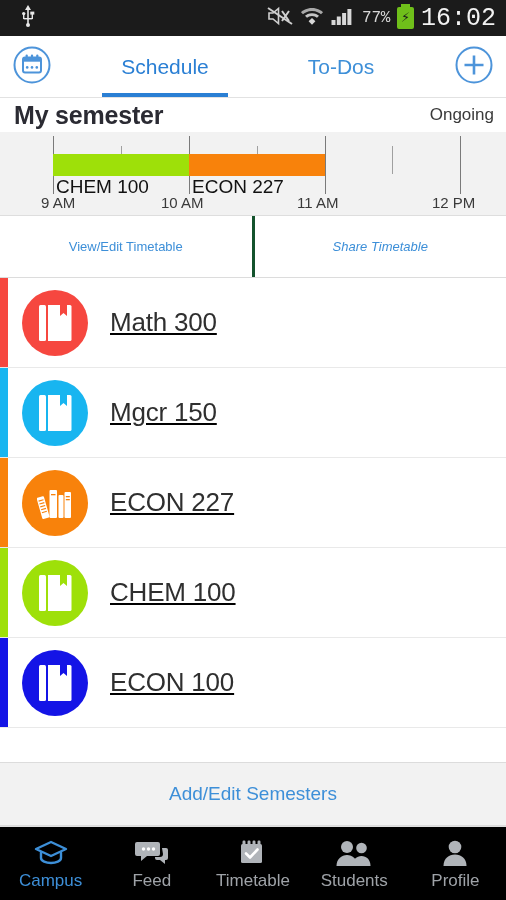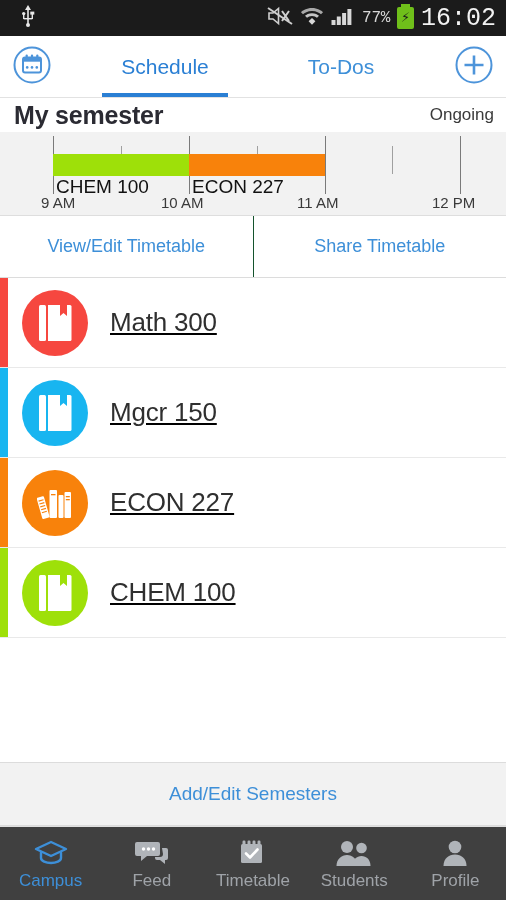--- a/index.html
+++ b/index.html
@@ -58,23 +58,23 @@
   .tl-tick.major { top:4px; height:58px; background:#7a7a7a; }
   .tl-tick.minor { top:14px; height:28px; background:#a0a0a0; }
   .tl-bar { position:absolute; top:22px; height:22px; }
   .tl-evlabel { position:absolute; top:44px; font-size:19px; color:#111; white-space:nowrap; }
   .tl-axislabel { position:absolute; top:62px; font-size:15px; color:#3a3a3a; white-space:nowrap; }
 
   
   .actionrow { flex:0 0 62px; display:flex; background:#fff; border-bottom:1px solid #dcdcdc; }
   .action-btn {
     flex:1; display:flex; align-items:center; justify-content:center;
-    color:#3d8fd8; font-size:18px; background:#fff;
-  }
-  .action-btn + .action-btn { border-left:1px solid #14532d; }
+    color:#3d8fd8; font-size:13px; background:#fff;
+  }
+  .action-btn + .action-btn { border-left:3px solid #14532d;font-style:italic; }
 
   
   .courselist { flex:1 1 auto; background:#fff; overflow:hidden; }
   .course-row {
     height:90px; display:flex; align-items:center; position:relative; background:#fff;
     border-bottom:1px solid #e9e9e9;
     text-decoration:underline;
   }
   .course-stripe { position:absolute; left:0; top:0; bottom:0; width:8px; }
   .course-badge {
@@ -84,21 +84,21 @@
   .course-name { margin-left:22px; font-size:26px; color:#2f2f2f; letter-spacing:-0.2px; }
 
   
   .addsem {
     flex:0 0 64px; background:#f2f2f2; display:flex; align-items:center; justify-content:center;
     color:#3d8fd8; font-size:19px; border-top:1px solid #dcdcdc; border-bottom:1px solid #dcdcdc;
   }
 
   
   .bottomnav {
-    flex:0 0 74px; background:#404040; display:flex; align-items:stretch;
+    flex:0 0 74px; background:#000000; display:flex; align-items:stretch;
     border-top:1px solid #e0e0e0;
   }
   .bn-item {
     flex:1; display:flex; flex-direction:column; align-items:center; justify-content:center; gap:4px;
   }
   .bn-label { font-size:17px; color:#9fa3a8; }
   .bn-item.active .bn-label { color:#3d8fd8; }
   .bn-ico { height:30px; display:flex; align-items:flex-end; }
 </style>
 </head>
@@ -298,20 +298,33 @@
             <g fill="#ffffff">
           <rect x="1" y="1" width="7" height="36" rx="1.5"></rect>
           <path d="M10 1 h22 a1.5 1.5 0 0 1 1.5 1.5 v33 a1.5 1.5 0 0 1 -1.5 1.5 h-22 Z"></path>
           <path d="M22 1 h7 v11 l-3.5 -3 -3.5 3 Z" fill="#9ee009"></path>
         </g>
           </svg>
       </div>
       <div class="course-name">CHEM 100</div>
     </div>
 
+    <div class="course-row">
+      <div class="course-stripe" style="background:#1414e6;"></div>
+      <div class="course-badge" style="background:#1414e6;">
+        <svg width="34" height="38" viewBox="0 0 34 38">
+            <g fill="#ffffff">
+          <rect x="1" y="1" width="7" height="36" rx="1.5"></rect>
+          <path d="M10 1 h22 a1.5 1.5 0 0 1 1.5 1.5 v33 a1.5 1.5 0 0 1 -1.5 1.5 h-22 Z"></path>
+          <path d="M22 1 h7 v11 l-3.5 -3 -3.5 3 Z" fill="#1414e6"></path>
+        </g>
+          </svg>
+      </div>
+      <div class="course-name">ECON 100</div>
+    </div>
 
   </div>
 
   <div class="addsem">
     <span>Add/Edit Semesters</span>
   </div>
 
   <div class="bottomnav">
 
     <div class="bn-item active">

